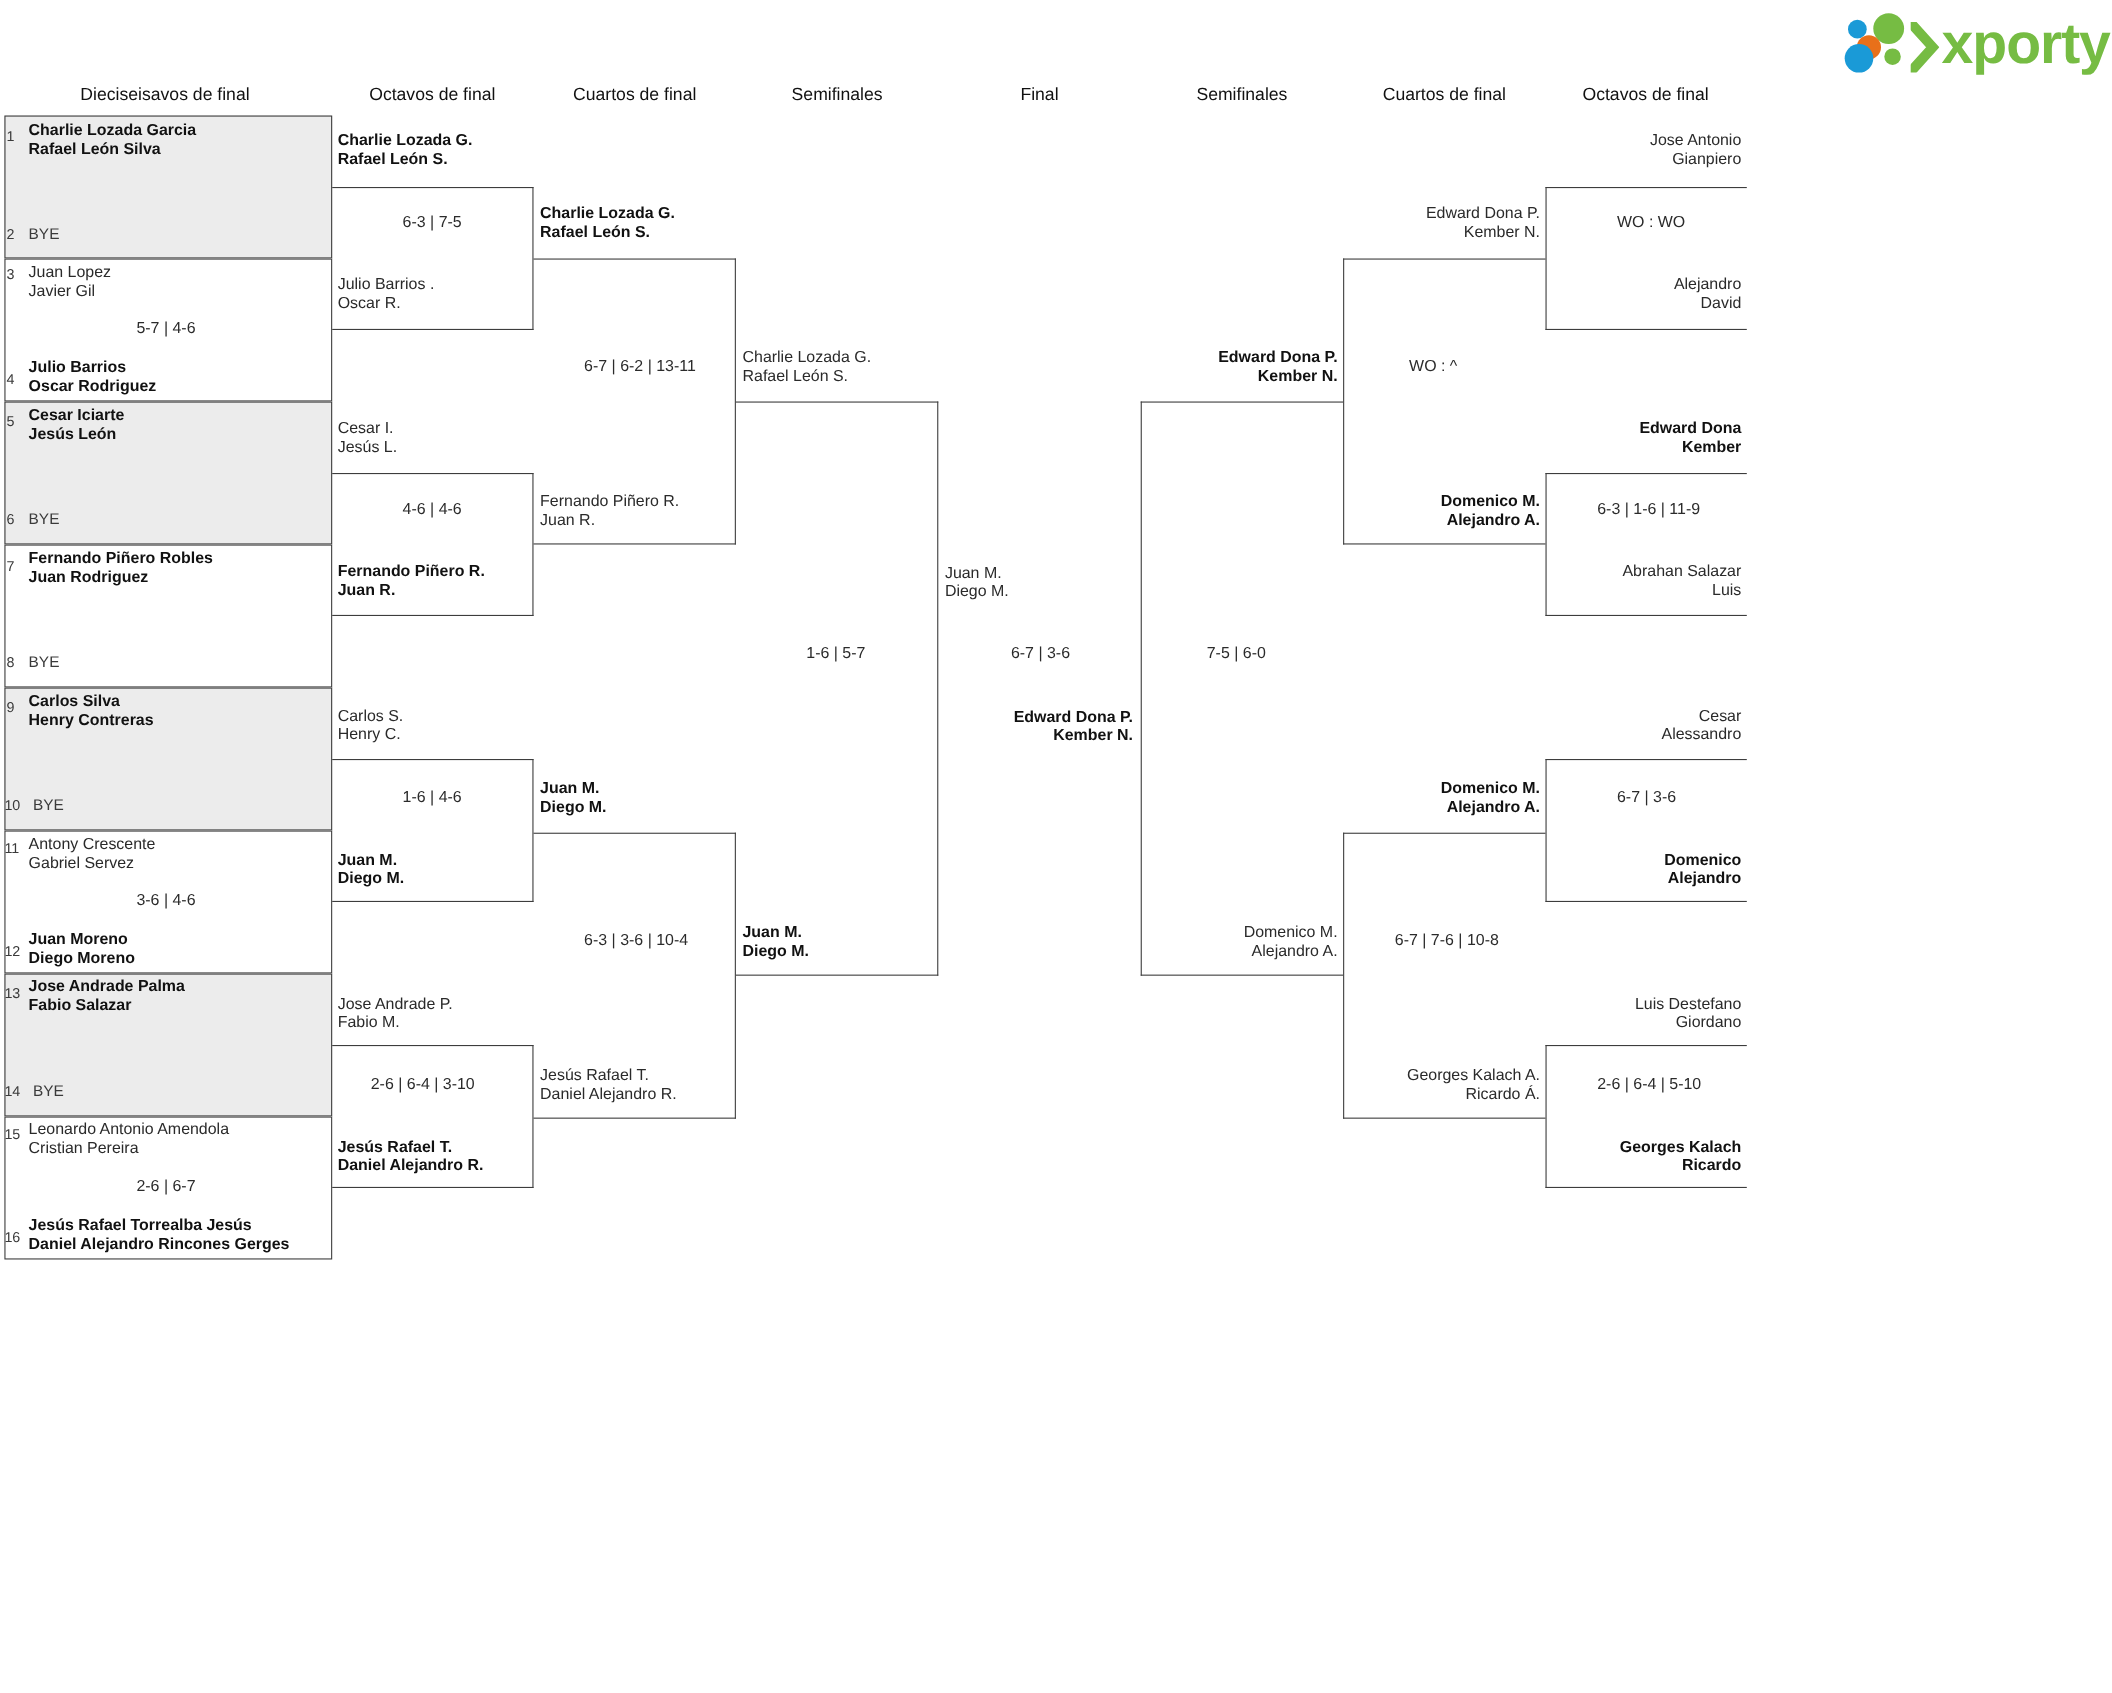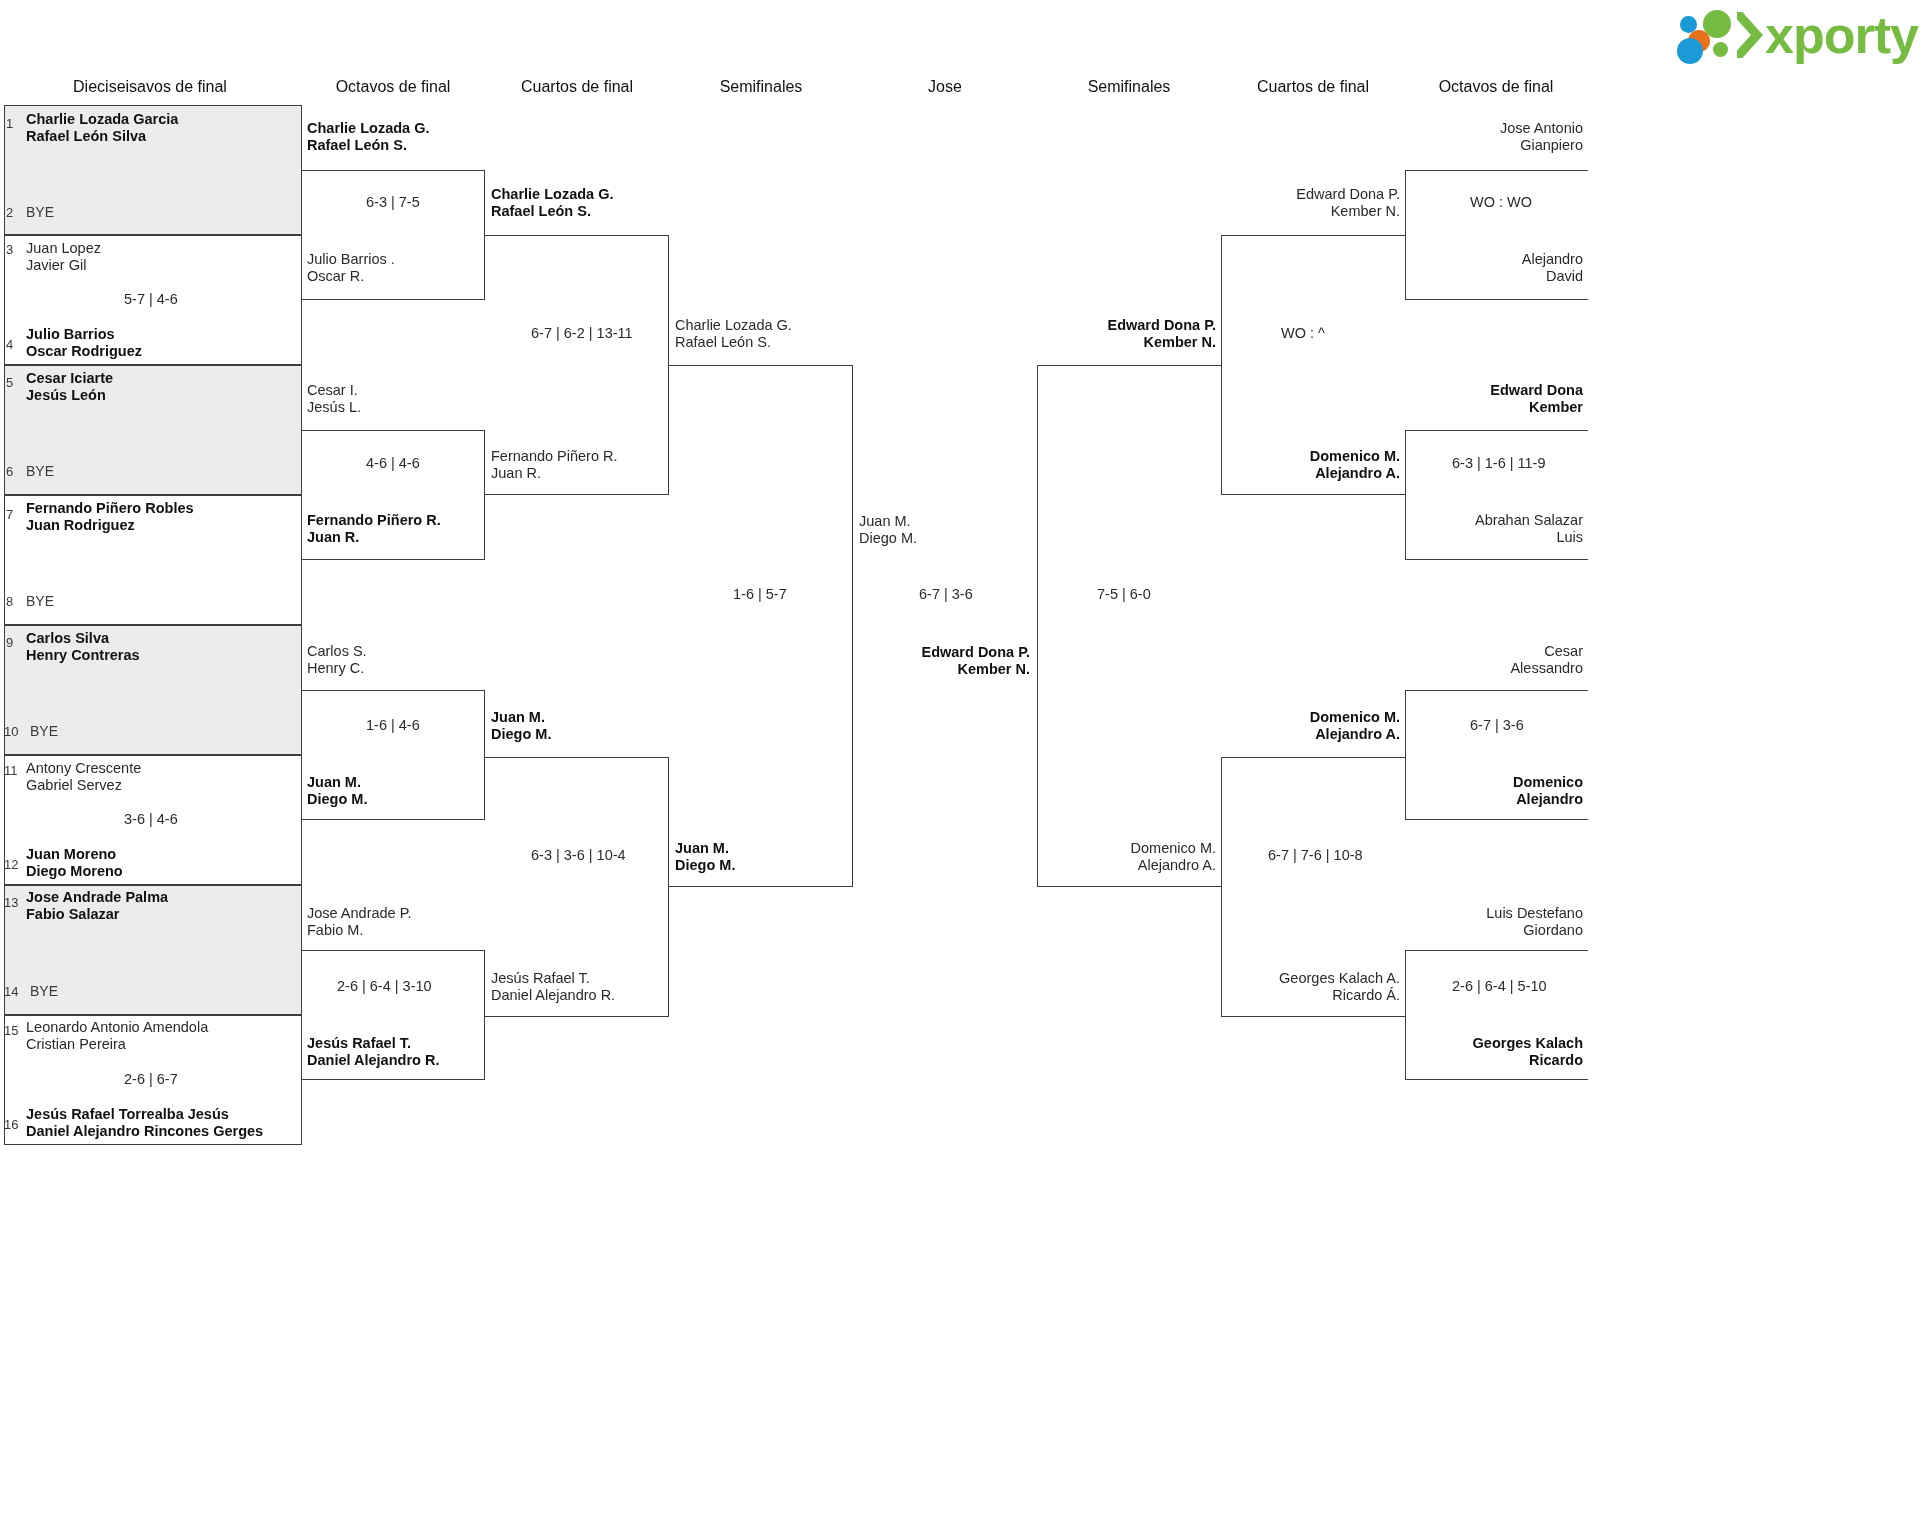--- a/index.html
+++ b/index.html
@@ -9,21 +9,21 @@
     font-family: "Liberation Sans", sans-serif;
     color: #1a1a1a;
     overflow: hidden;
   }
   #root { position: relative; width: 1920px; height: 1539px; }
 
   
   .title-block { position: absolute; left: 8px; top: 2px; }
   .title-line { font-size: 25px; font-weight: 400; letter-spacing: .1px; line-height: 30px; color: #111; }
 
-  .logo { position: absolute; right: 2px; top: 4px; height: 62px; display: flex; align-items: center; }
+  .logo { position: absolute; right: 2px; top: 4px; height: 62px; display: flex; align-items: flex-end; }
   .logo-dots { position: relative; width: 62px; height: 58px; }
   .logo-dots i { position: absolute; border-radius: 50%; display: block; }
   .d1 { width: 17px; height: 17px; background: #1a9ad7; left: 3px; top: 10px; }
   .d2 { width: 28px; height: 28px; background: #76bc43; left: 26px; top: 4px; }
   .d3 { width: 22px; height: 22px; background: #e8701a; left: 11px; top: 24px; }
   .d4 { width: 26px; height: 26px; background: #1a9ad7; left: 0px; top: 32px; }
   .d5 { width: 15px; height: 15px; background: #76bc43; left: 36px; top: 36px; }
   .logo-chev { width: 26px; height: 46px; margin-left: -2px; }
   .logo-word { font-size: 52px; font-weight: 700; color: #76bc43; letter-spacing: -1px; line-height: 52px; margin-left: 2px; }
 
@@ -78,21 +78,21 @@
     <svg class="logo-chev" viewBox="0 0 26 46">
       <path d="M2 3 L20 23 L2 43" fill="none" stroke="#76bc43" stroke-width="9" stroke-linecap="square"></path>
     </svg>
     <span class="logo-word">xporty</span>
   </div>
 
   <div class="round-head" style="left:50px;width:200px">Dieciseisavos de final</div>
   <div class="round-head" style="left:293px;width:200px">Octavos de final</div>
   <div class="round-head" style="left:477px;width:200px">Cuartos de final</div>
   <div class="round-head" style="left:661px;width:200px">Semifinales</div>
-  <div class="round-head" style="left:845px;width:200px">Jose</div>
+  <div class="round-head" style="left:845px;width:200px">Final</div>
   <div class="round-head" style="left:1029px;width:200px">Semifinales</div>
   <div class="round-head" style="left:1213px;width:200px">Cuartos de final</div>
   <div class="round-head" style="left:1396px;width:200px">Octavos de final</div>
 
   <div class="slot shaded" style="left:4px;top:105px;width:298px;height:130px"></div>
   <span class="seed" style="top:116px">1</span>
   <div class="pair win" style="left:26px;top:111px">
     <div>Charlie Lozada Garcia</div>
       <div>Rafael León Silva</div>
   </div>

